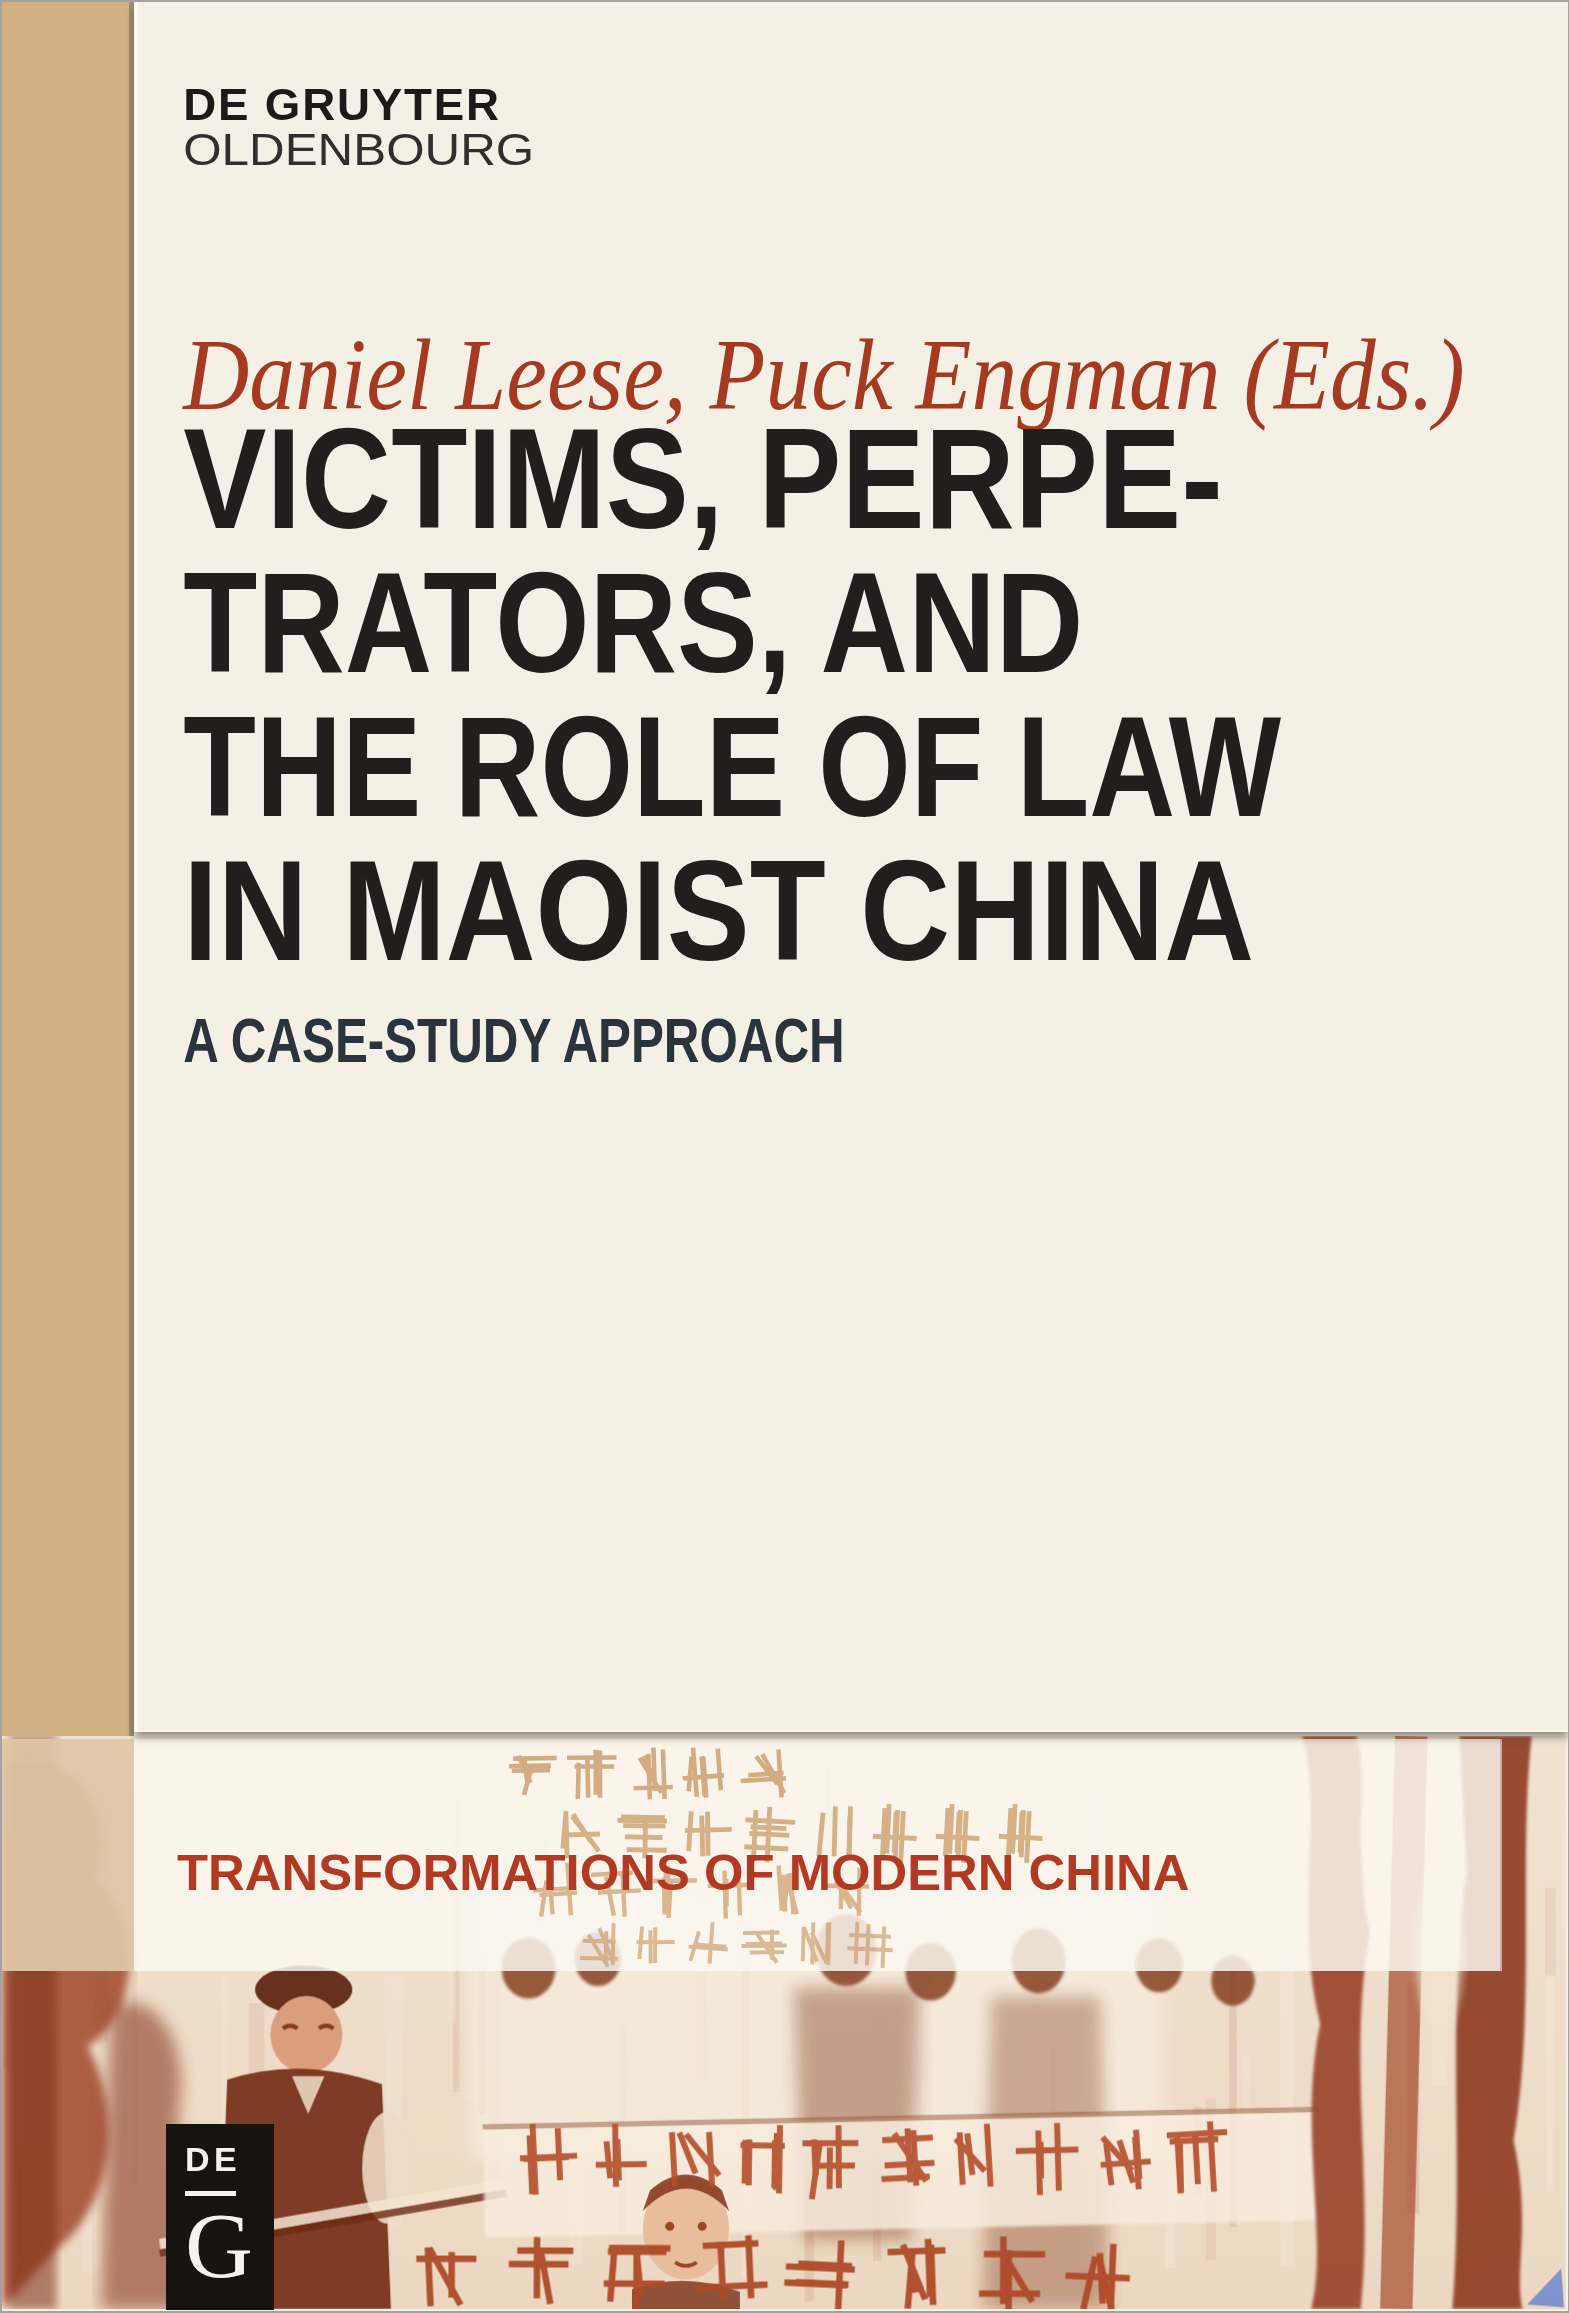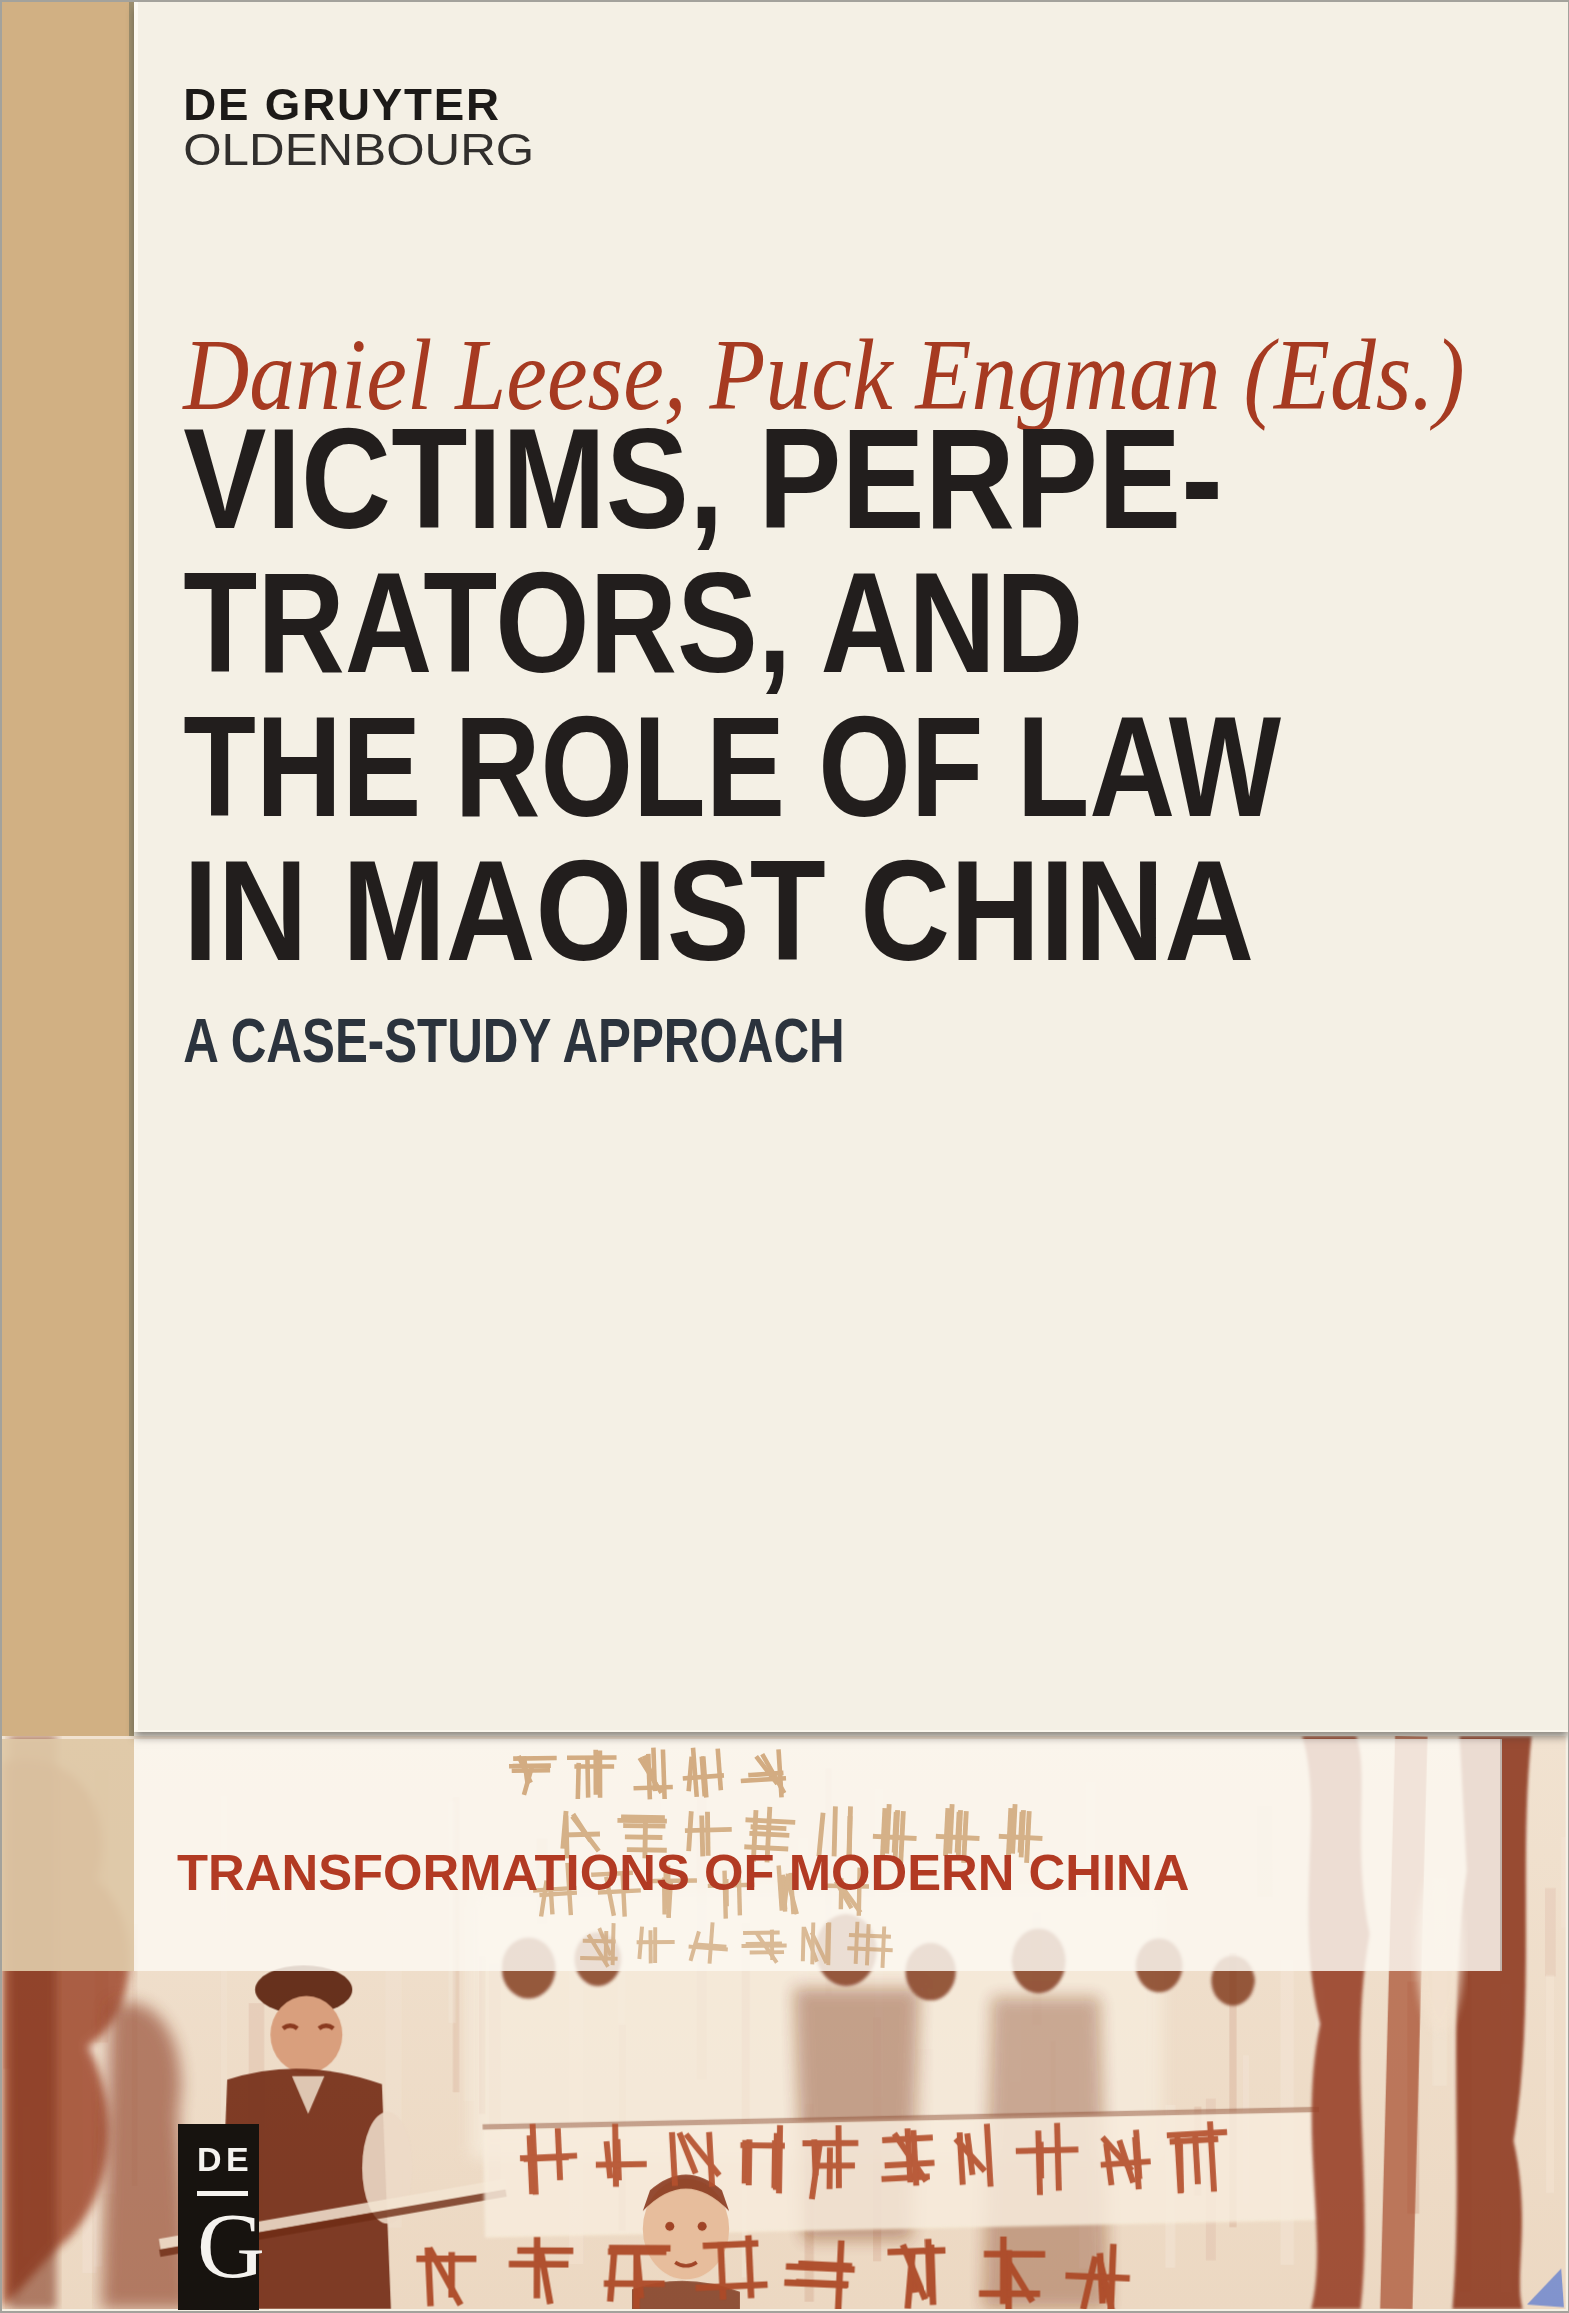--- a/index.html
+++ b/index.html
@@ -30,21 +30,21 @@
     border-right:2.7px solid rgba(120,115,110,0.38);
     box-sizing:border-box;
   }
   .series-band .band-tan{
     position:absolute;left:0;top:0;width:132px;height:100%;
     background:rgba(206,174,128,0.62);
   }
   .series-band svg{position:absolute;left:0;top:0;}
   
   .dg-badge{
-    position:absolute;left:176px;top:2122px;width:81px;height:186px;
+    position:absolute;left:164px;top:2122px;width:108px;height:186px;
     background:#17130f;
     color:#f5f3ef;
     box-sizing:border-box;
     padding:18px 0 0 19px;
   }
   .dg-badge .dg-top{
     font-weight:bold;font-size:34px;letter-spacing:4.5px;line-height:1;
     font-family:"Liberation Sans","DejaVu Sans",sans-serif;
   }
   .dg-badge .dg-rule{

